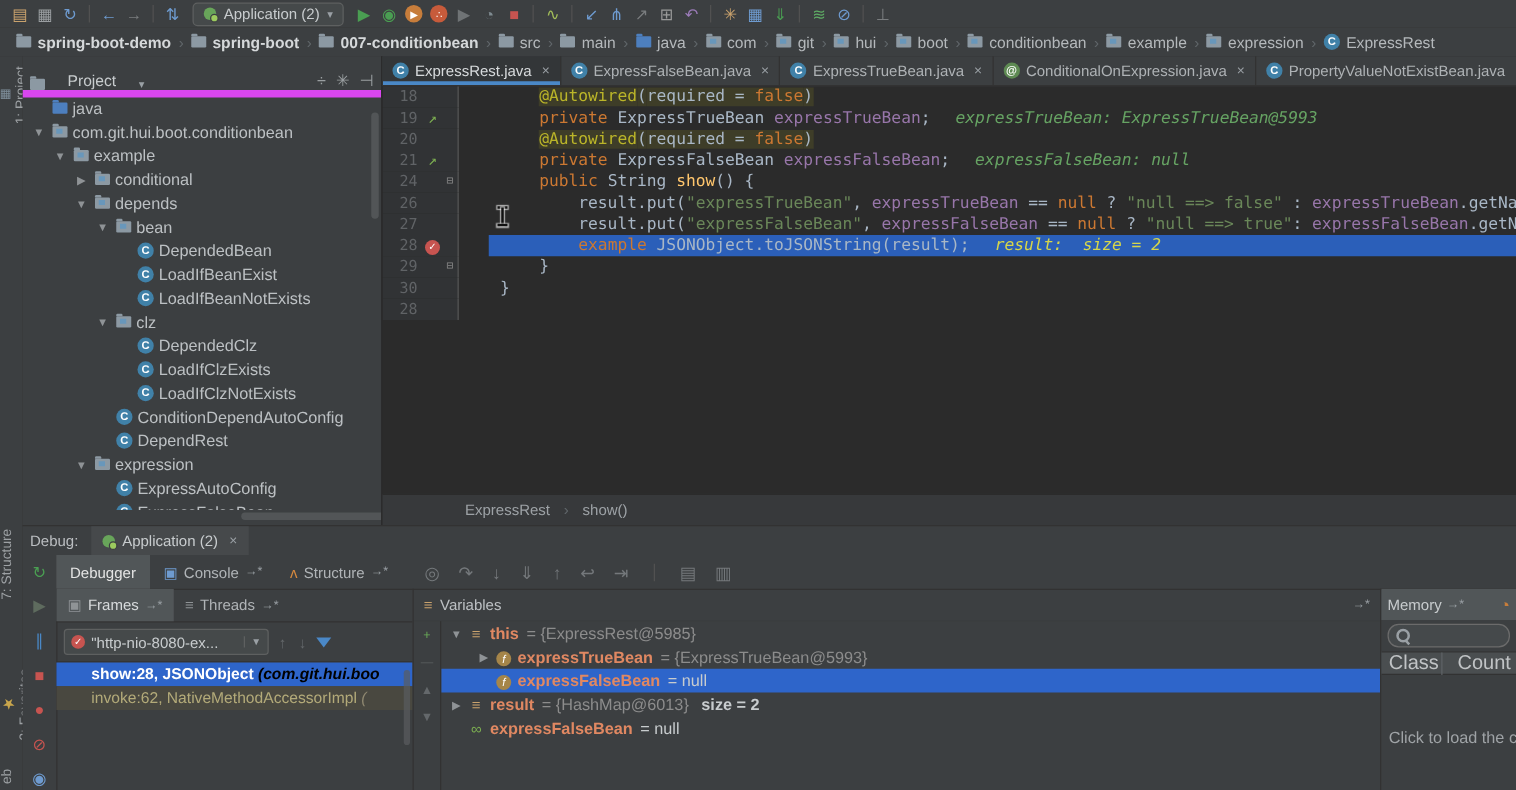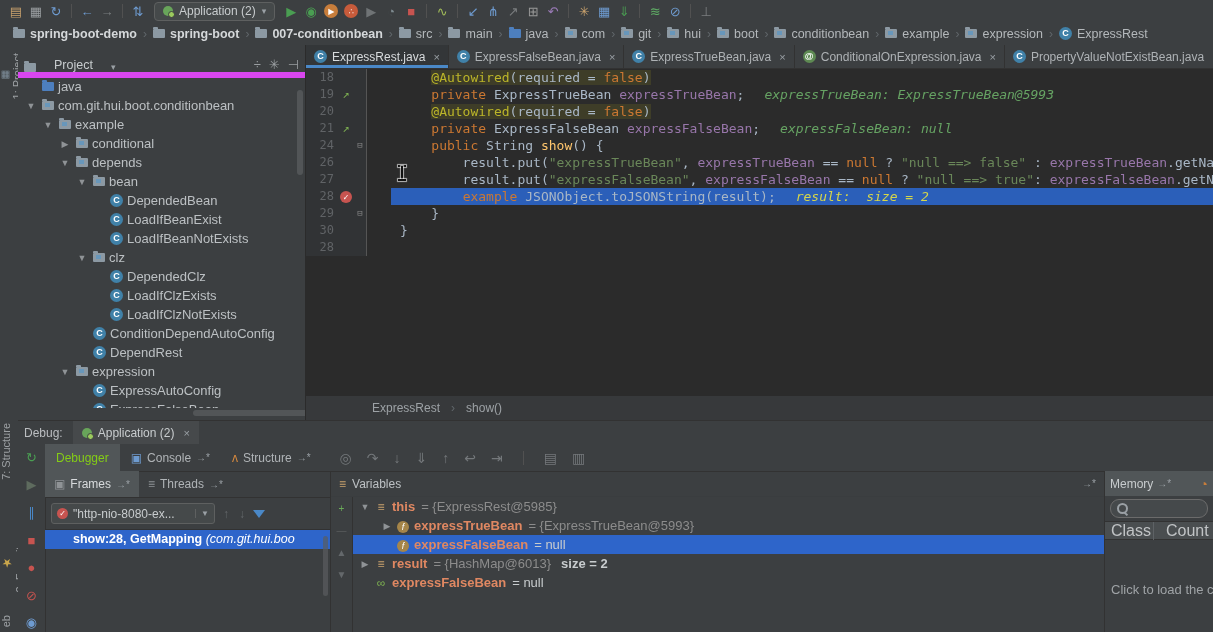--- a/index.html
+++ b/index.html
@@ -78,21 +78,21 @@
   .mousecur div{position:absolute;background:#111;box-shadow:0 0 1px 1px rgba(255,255,255,.65);}
   .mc-bar{left:3px;top:1px;width:2px;height:14px;}
   .mc-t{left:0;top:0;width:8px;height:2px;} .mc-b{left:0;bottom:0;width:8px;height:2px;}
   
   .debug{position:absolute;left:18px;right:0;top:420px;bottom:0;background:#3C3F41;border-top:1px solid #323232;}
   .dbg-head{height:23px;display:flex;align-items:center;gap:10px;padding-left:6px;}
   .session-tab{display:flex;align-items:center;gap:6px;background:#46494B;padding:0 9px;height:23px;color:#C8CCCE;}
   .dbg-tabs{position:absolute;top:23px;left:27px;right:0;height:27px;display:flex;align-items:center;
             border-bottom:1px solid #323232;}
   .tool-tab{display:flex;gap:5px;align-items:center;height:100%;padding:0 11px;font-size:12px;color:#B0B4B7;cursor:default;}
-  .tool-tab.active{background:#515658;color:#84cc16;}
+  .tool-tab.active{background:#515658;color:#e5e5e5;}
   .pin{color:#9AA0A5;font-size:10px;}
   .steps{display:flex;align-items:center;gap:15px;margin-left:18px;color:#74787B;font-size:14px;}
   .ctrl-strip{position:absolute;left:0;top:23px;bottom:0;width:27px;display:flex;flex-direction:column;
               align-items:center;gap:10px;padding-top:5px;border-right:1px solid #323232;}
   .ctrl-strip span{font-size:13px;line-height:14px;}
   .dbg-content{position:absolute;top:50px;left:27px;right:0;bottom:0;display:flex;}
   
   .frames-panel{width:285px;flex:0 0 285px;border-right:1px solid #323232;position:relative;overflow:hidden;}
   .f-tabs{height:26px;display:flex;border-bottom:1px solid #323232;}
   .f-tab{padding:0 9px;display:flex;align-items:center;gap:5px;font-size:12px;color:#B0B4B7;}
@@ -102,21 +102,21 @@
              display:flex;align-items:center;gap:5px;padding:0 5px;font-size:12px;color:#C8CCCE;white-space:nowrap;overflow:hidden;}
   .dd-caret{margin-left:auto;border-left:1px solid #5E6060;padding-left:5px;font-size:8px;color:#9AA0A5;}
   .th-ic{flex:0 0 11px;width:11px;height:11px;border-radius:50%;background:#C75450;color:#fff;font-size:8px;
          line-height:11px;text-align:center;}
   .f-icons{display:flex;gap:10px;color:#64686B;font-size:12px;align-items:center;}
   .funnel{width:0;height:0;border-left:6px solid transparent;border-right:6px solid transparent;border-top:8px solid #4A88C7;}
   .frame-row{height:19px;line-height:19px;padding-left:28px;font-size:12.5px;white-space:nowrap;overflow:hidden;}
   .frame-row.lib{background:#494840;color:#B3AA79;}
   .frame-row.lib .sub{color:#8F8870;font-style:italic;}
   .frame-row.selected{background:#2E65CA;color:#FFFFFF;font-weight:bold;}
-  .frame-row.selected .sub{color:#ffffff;font-style:italic;font-weight:normal;}
+  .frame-row.selected .sub{color:#000000;font-style:italic;font-weight:bold;}
   .f-sb{position:absolute;right:2px;top:65px;width:5px;height:60px;background:#5A5D5F;border-radius:3px;opacity:.7;}
   
   .vars-panel{flex:1;position:relative;overflow:hidden;}
   .v-head{height:25px;display:flex;align-items:center;gap:6px;padding:0 8px;font-size:12px;color:#BDC1C4;
           border-bottom:1px solid #3a3d3f;}
   .v-pin{margin-left:auto;color:#9AA0A5;font-size:10px;}
   .v-body{position:absolute;top:26px;left:0;right:0;bottom:0;display:flex;}
   .v-strip{width:21px;flex:0 0 21px;display:flex;flex-direction:column;align-items:center;gap:11px;
            padding-top:6px;border-right:1px solid #323232;color:#64686B;font-size:10px;}
   .v-rows{flex:1;overflow:hidden;}
@@ -594,21 +594,22 @@
             <span>"http-nio-8080-ex...</span>
             <span class="dd-caret">▼</span>
           </span>
           <span class="f-icons" id="f-icons">
               <span>↑</span>
               <span>↓</span>
             </span>
           <span class="funnel"></span>
         </div>
         <div id="frame-rows">
-            <div class="frame-row selected"><span>show:28, GetMapping</span><span class="sub"> (com.git.hui.boo</span></div>
+            <div class="frame-row selected"><span>show:28, JSONObject</span><span class="sub"> (com.git.hui.boo</span></div>
+            <div class="frame-row lib"><span>invoke:62, NativeMethodAccessorImpl</span><span class="sub"> (</span></div>
           </div>
         <div class="f-sb"></div>
       </div>
 
       <div class="vars-panel">
         <div class="v-head">
           <span class="list-ic">≡</span>
           <span>Variables</span>
           <span class="v-pin">→*</span>
         </div>

